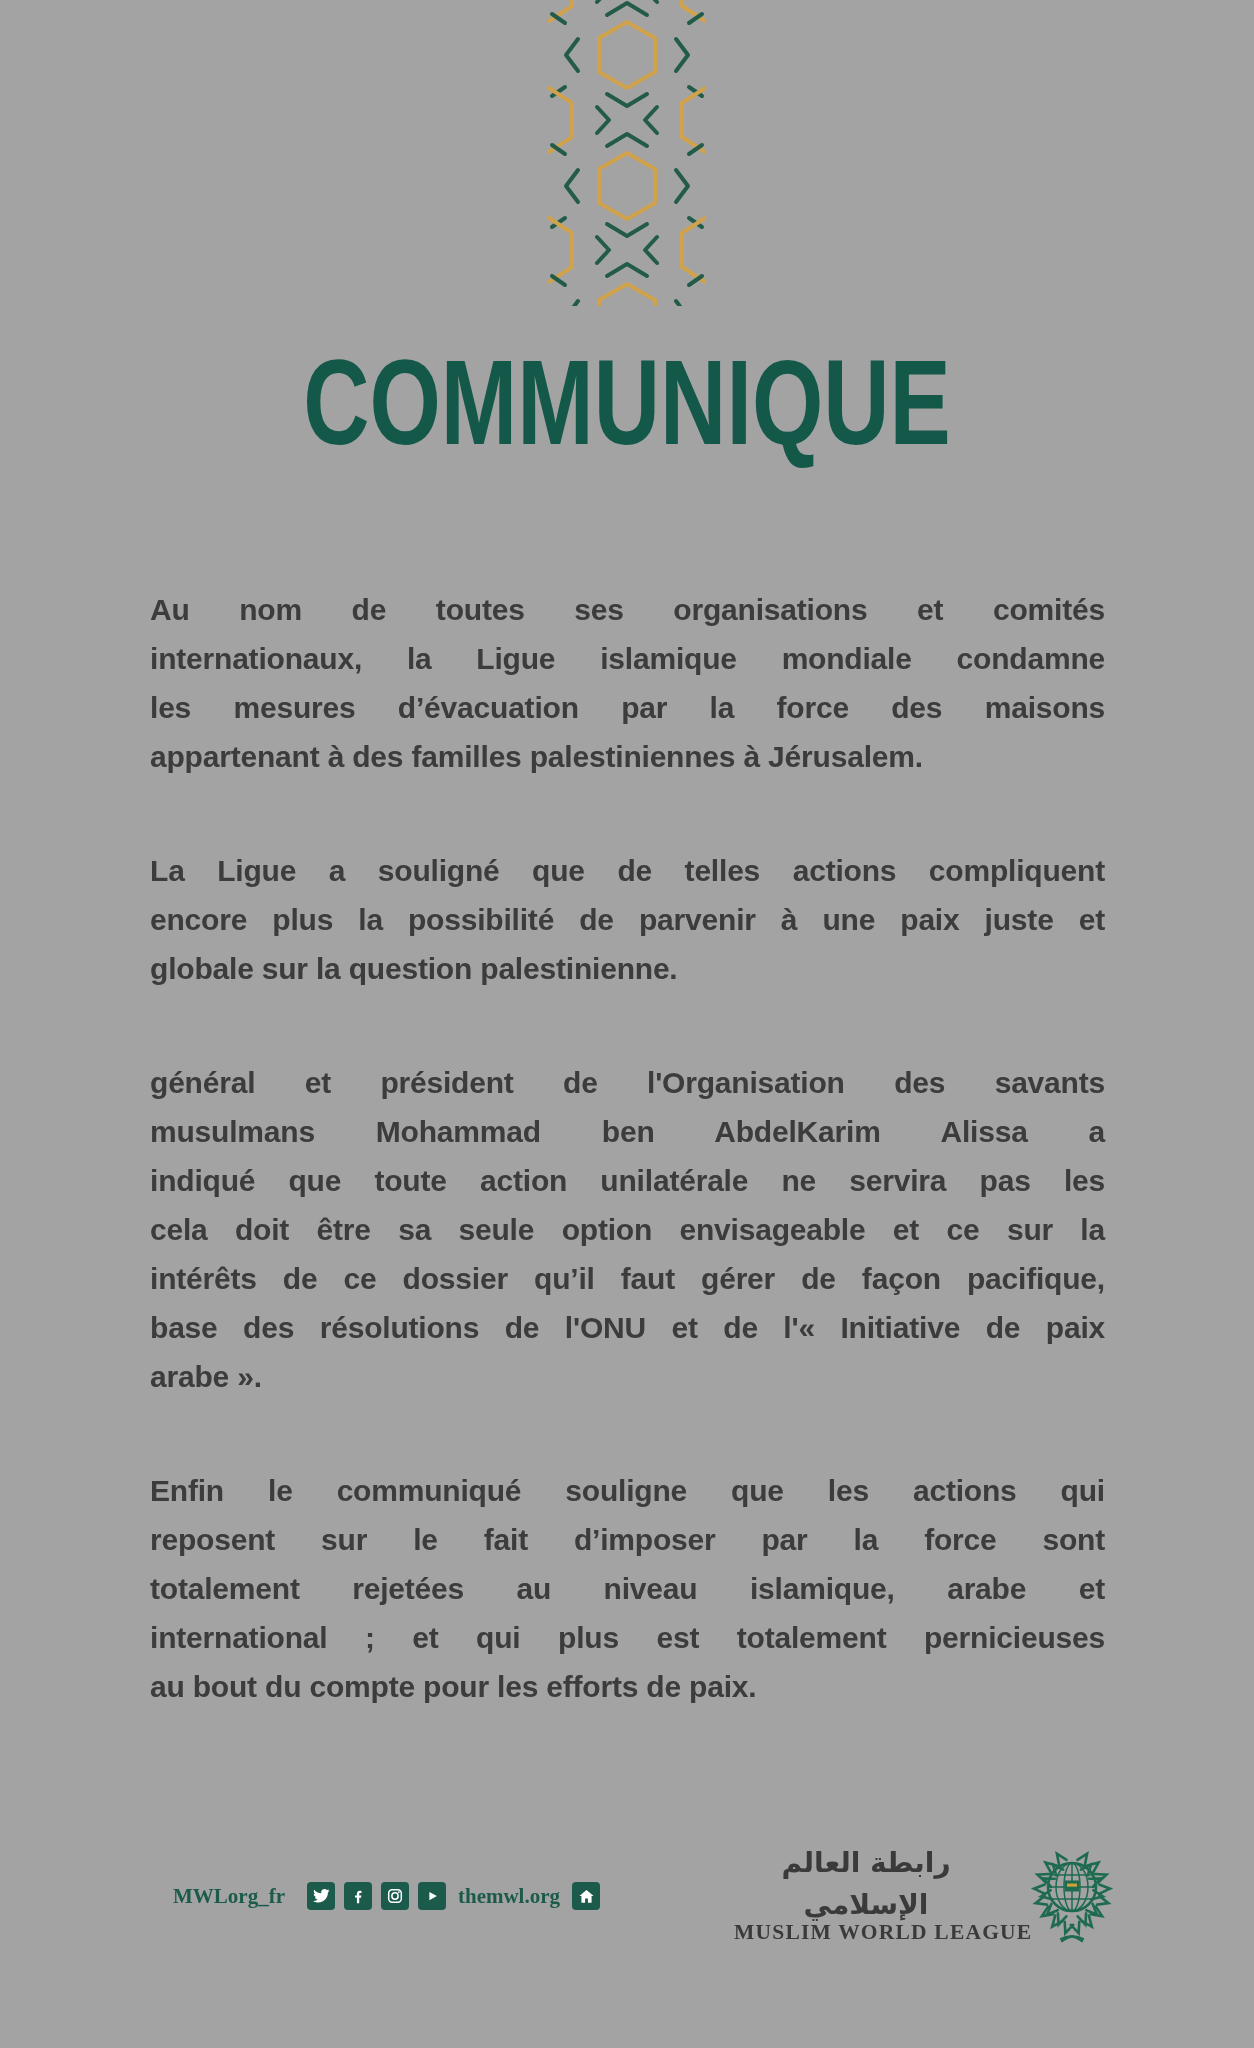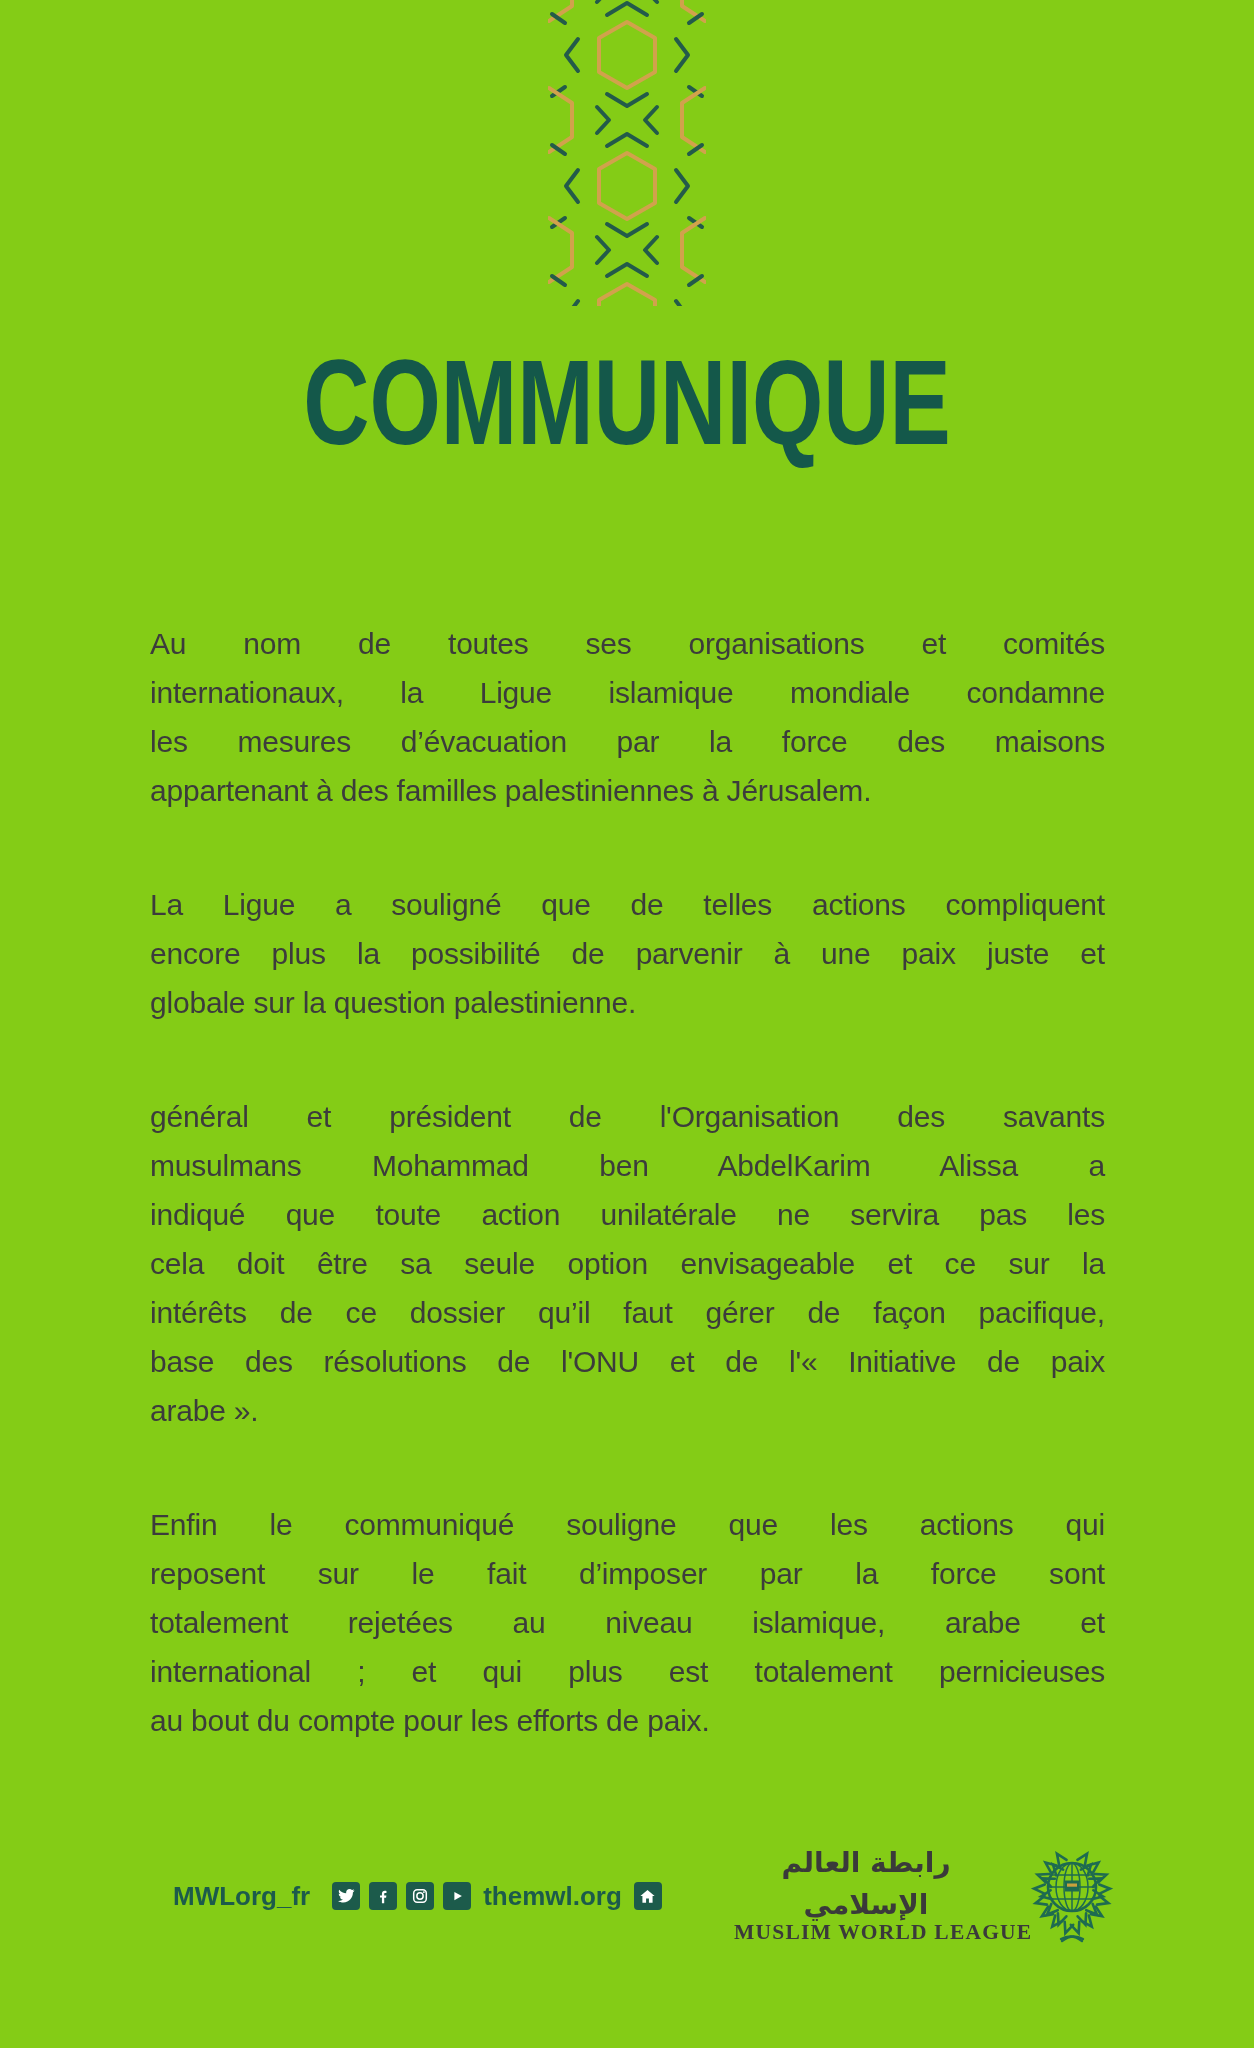--- a/index.html
+++ b/index.html
@@ -1,37 +1,37 @@
 <!DOCTYPE html>
 <html><head>
 <meta charset="utf-8">
 <style>
   html,body{margin:0;padding:0;background:#ffffff;}
-  .page{position:relative;width:1254px;height:2048px;background:#84cc16;overflow:hidden;
+  .page{position:relative;width:1254px;height:2048px;background:#a3a3a3;overflow:hidden;
         font-family:"Liberation Sans","DejaVu Sans",sans-serif;}
 
   
   .ornament{position:absolute;left:548px;top:0;width:158px;height:306px;}
 
   
   .title{position:absolute;left:0;top:342px;width:1254px;text-align:center;
          font-size:120px;font-weight:bold;color:#14584A;line-height:1;
          transform:scaleX(0.765);transform-origin:center;white-space:nowrap;}
 
   
-  .content{position:absolute;left:150px;top:619px;width:955px;color:#3C3C3C;
-           font-size:30px;font-weight:normal;letter-spacing:-0.2px;}
+  .content{position:absolute;left:150px;top:585px;width:955px;color:#3C3C3C;
+           font-size:30px;font-weight:bold;letter-spacing:-0.2px;}
   .para + .para{margin-top:65px;}
   .line{line-height:49px;text-align:justify;text-align-last:justify;}
   .line.last{text-align-last:left;}
 
   
   .social-row{position:absolute;left:173px;top:1880px;height:32px;display:flex;
               align-items:center;color:#1C5B4B;}
-  .handle,.site{font-size:26px;font-weight:bold;color:#1C5B4B;white-space:nowrap;}
+  .handle,.site{font-size:21px;font-weight:bold;color:#1C5B4B;white-space:nowrap;font-family:Liberation Serif, serif;}
   .iconbox{width:28px;height:28px;border-radius:4px;background:#1C5B4B;display:flex;
            align-items:center;justify-content:center;margin-left:9px;}
   .iconbox svg{display:block;}
   .sp-l{margin-left:12px;}
 
   
   .arabic-logo{position:absolute;left:718px;top:1842px;width:296px;text-align:center;
                direction:rtl;font-family:"DejaVu Sans",sans-serif;font-size:28px;
                color:#3A3A3A;font-weight:bold;line-height:1.5;}
   .english-logo{position:absolute;left:734px;top:1920px;width:296px;text-align:center;

